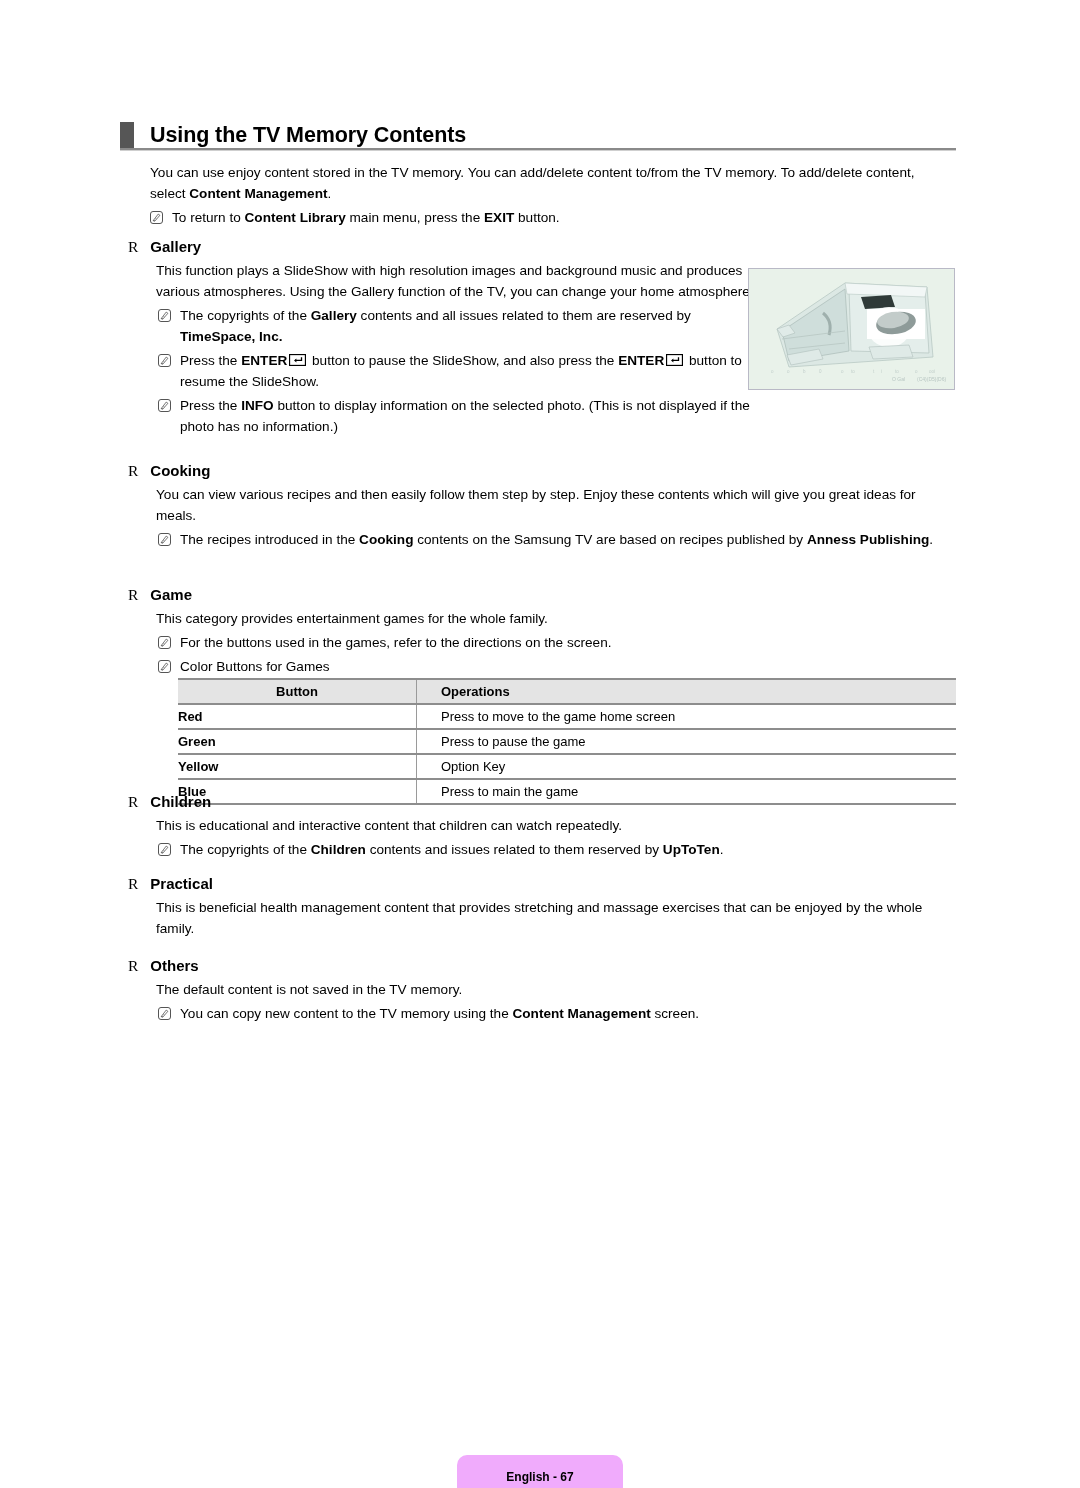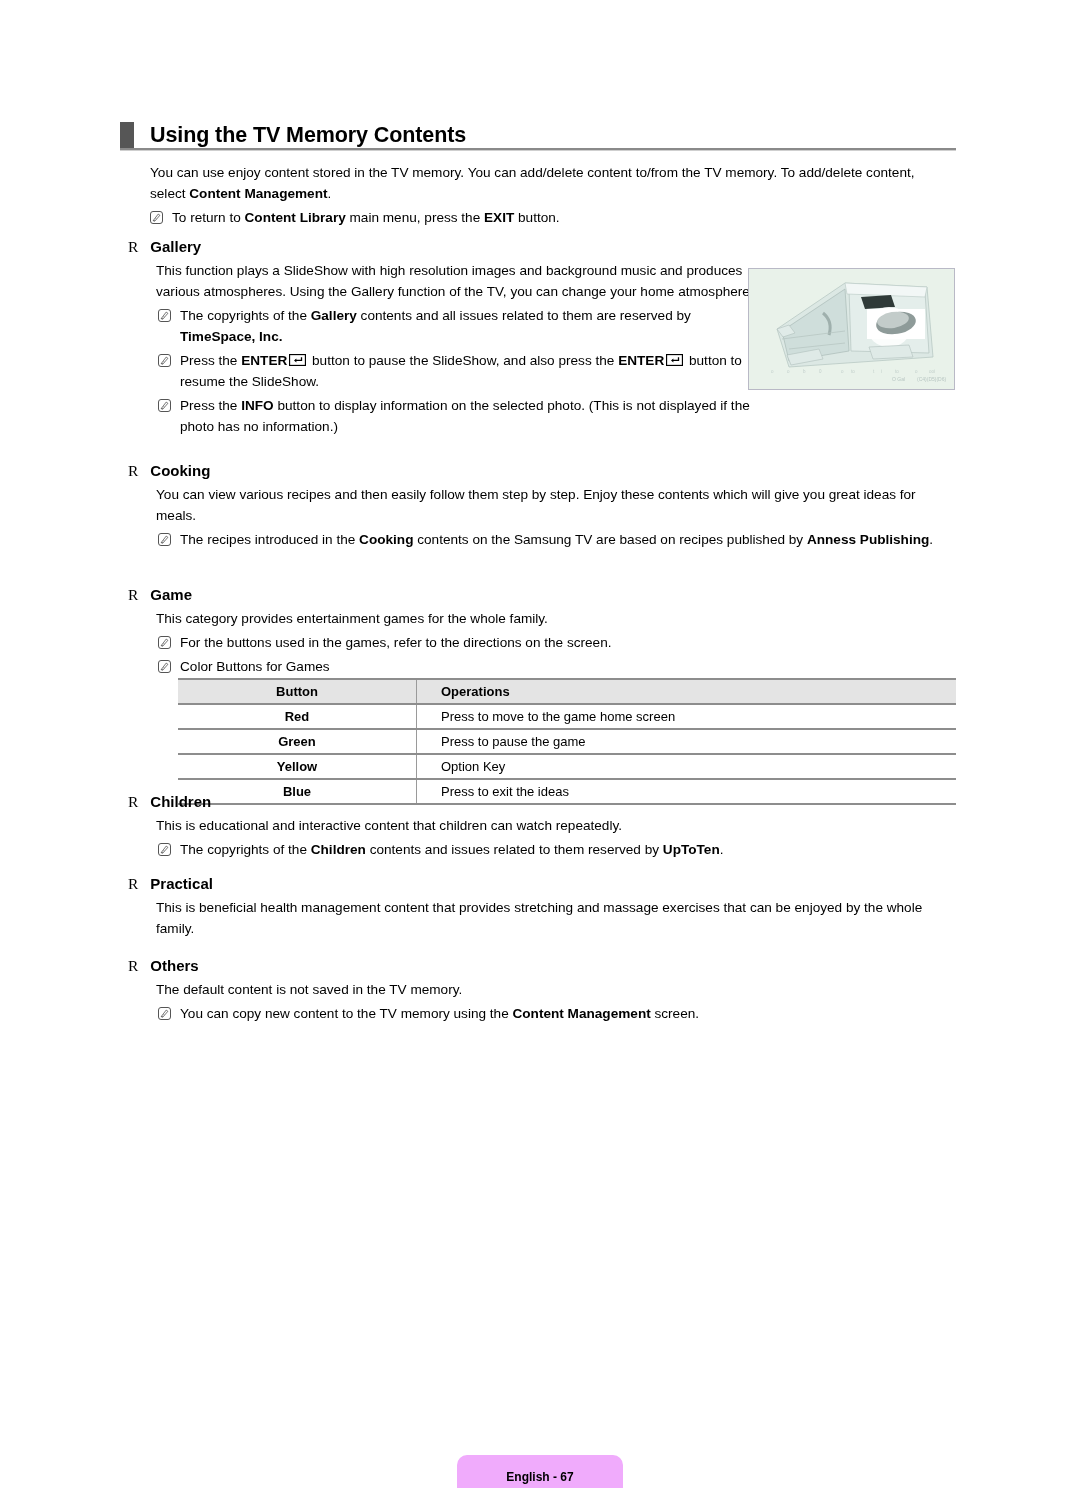--- a/index.html
+++ b/index.html
@@ -153,21 +153,21 @@
     border-bottom: 1px solid #cccccc;
     height: 18px;
     line-height: 17px;
   }
   .color-table thead th {
     background: #e4e4e4;
     font-weight: bold;
   }
   .color-table .col-button {
     width: 238px;
-    text-align: center;
+    text-align: left;
     font-weight: bold;
     border-right: 1px solid #9a9a9a;
   }
   .color-table thead .col-button { text-align: center; }
   .color-table .col-ops {
     text-align: left;
     padding-left: 24px;
     font-weight: normal;
   }
   .color-table thead .col-ops { font-weight: bold; }
@@ -378,21 +378,21 @@
       <tr>
         <td class="col-button">Green</td>
         <td class="col-ops">Press to pause the game</td>
       </tr>
       <tr>
         <td class="col-button">Yellow</td>
         <td class="col-ops">Option Key</td>
       </tr>
       <tr>
         <td class="col-button">Blue</td>
-        <td class="col-ops">Press to exit the ideas</td>
+        <td class="col-ops">Press to main the game</td>
       </tr>
     </tbody>
   </table>
 
   <div class="section" style="left:128px; top:793px; width:830px;">
     <div class="section-head">
       <span class="section-marker">R</span>
       <span>Children</span>
     </div>
     <div class="section-body">

